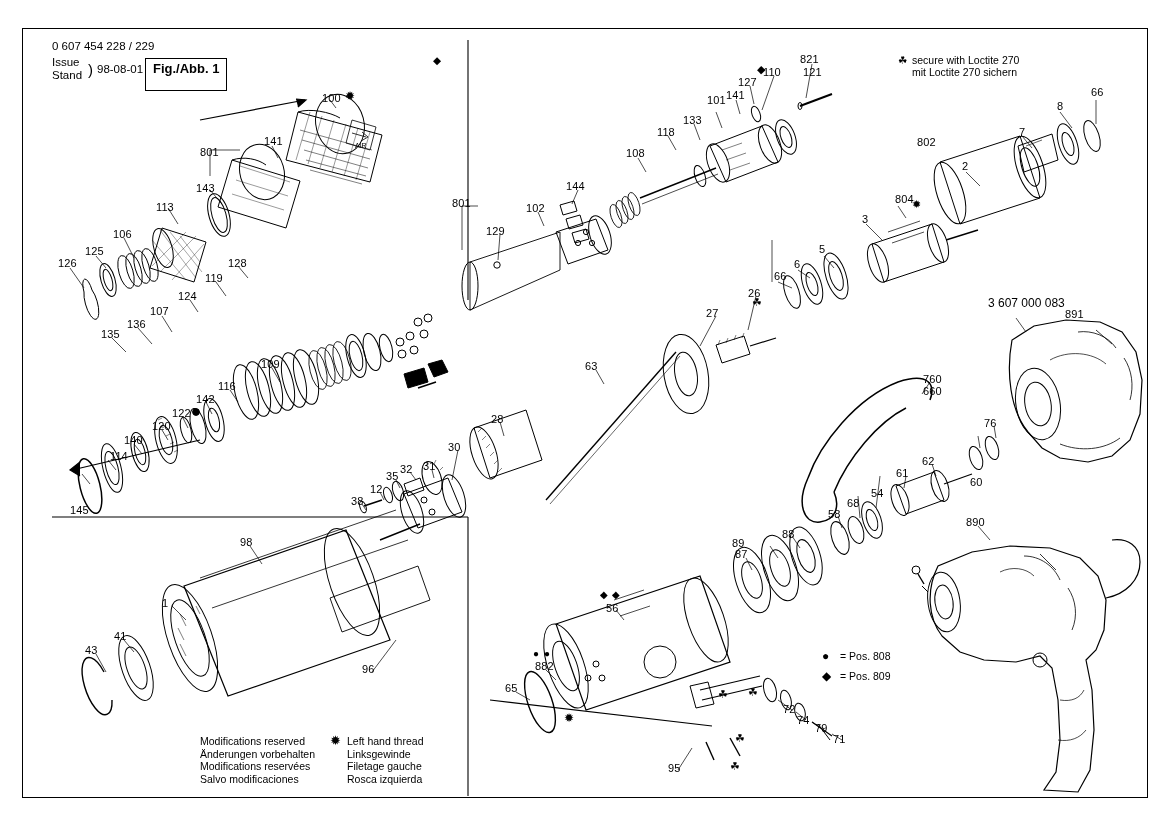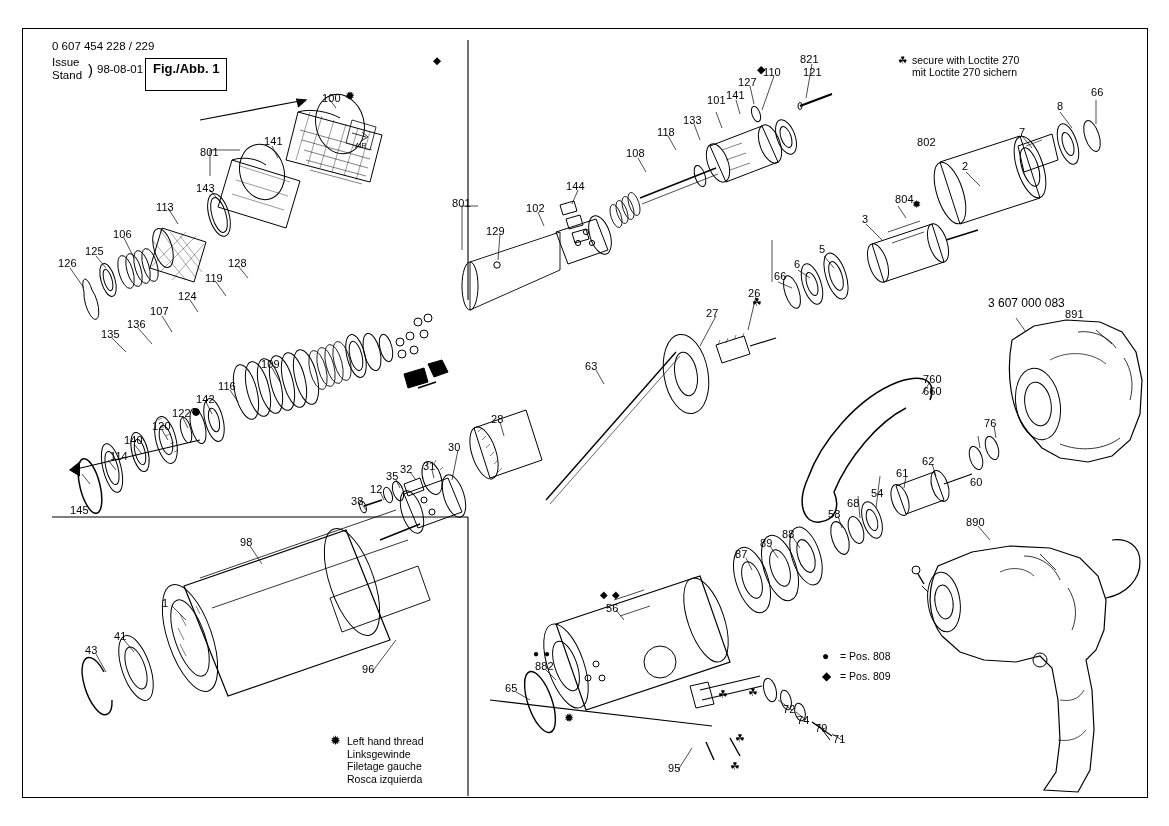--- a/index.html
+++ b/index.html
@@ -87,20 +87,24 @@
   <div class="figbox" style="left:145px; top:58px;">Fig./Abb. 1</div>
 
   <div class="note" style="left:433px; top:54px;">◆</div>
 
   <div class="note" style="left:898px; top:54px;">☘</div>
   <div class="note" style="left:912px; top:54px;">secure with Loctite 270
 mit Loctite 270 sichern</div>
 
   <div class="pn" style="left:988px; top:296px;">3 607 000 083</div>
 
+  <div class="legend" style="left:200px; top:735px;">Modifications reserved
+Änderungen vorbehalten
+Modifications reservées
+Salvo modificaciones</div>
   <div class="legend" style="left:330px; top:735px; font-size:13px;">✹</div>
   <div class="legend" style="left:347px; top:735px;">Left hand thread
 Linksgewinde
 Filetage gauche
 Rosca izquierda</div>
 
   <div class="legend" style="left:822px; top:650px; font-size:12px;">●</div>
   <div class="legend" style="left:840px; top:650px;">= Pos. 808</div>
   <div class="legend" style="left:822px; top:670px; font-size:12px;">◆</div>
   <div class="legend" style="left:840px; top:670px;">= Pos. 809</div>
@@ -594,21 +598,21 @@
   <div class="lbl" style="left:923px; top:373px;">760</div>
   <div class="lbl" style="left:923px; top:385px;">660</div>
   <div class="lbl" style="left:970px; top:428px;margin-top:48px;">60</div>
   <div class="lbl" style="left:984px; top:417px;">76</div>
   <div class="lbl" style="left:922px; top:455px;">62</div>
   <div class="lbl" style="left:896px; top:467px;">61</div>
   <div class="lbl" style="left:871px; top:487px;">54</div>
   <div class="lbl" style="left:847px; top:497px;">68</div>
   <div class="lbl" style="left:828px; top:508px;">58</div>
   <div class="lbl" style="left:782px; top:528px;">88</div>
-  <div class="lbl" style="left:760px; top:537px;">89</div>
+  <div class="lbl" style="left:732px; top:537px;">89</div>
   <div class="lbl" style="left:735px; top:548px;">87</div>
   <div class="lbl" style="left:966px; top:516px;text-align:right;">890</div>
   <div class="lbl" style="left:240px; top:536px;">98</div>
   <div class="lbl" style="left:162px; top:597px;">1</div>
   <div class="lbl" style="left:114px; top:630px;">41</div>
   <div class="lbl" style="left:85px; top:644px;">43</div>
   <div class="lbl" style="left:362px; top:663px;">96</div>
   <div class="lbl" style="left:606px; top:602px;">56</div>
   <div class="lbl" style="left:535px; top:660px;">882</div>
   <div class="lbl" style="left:505px; top:682px;">65</div>

